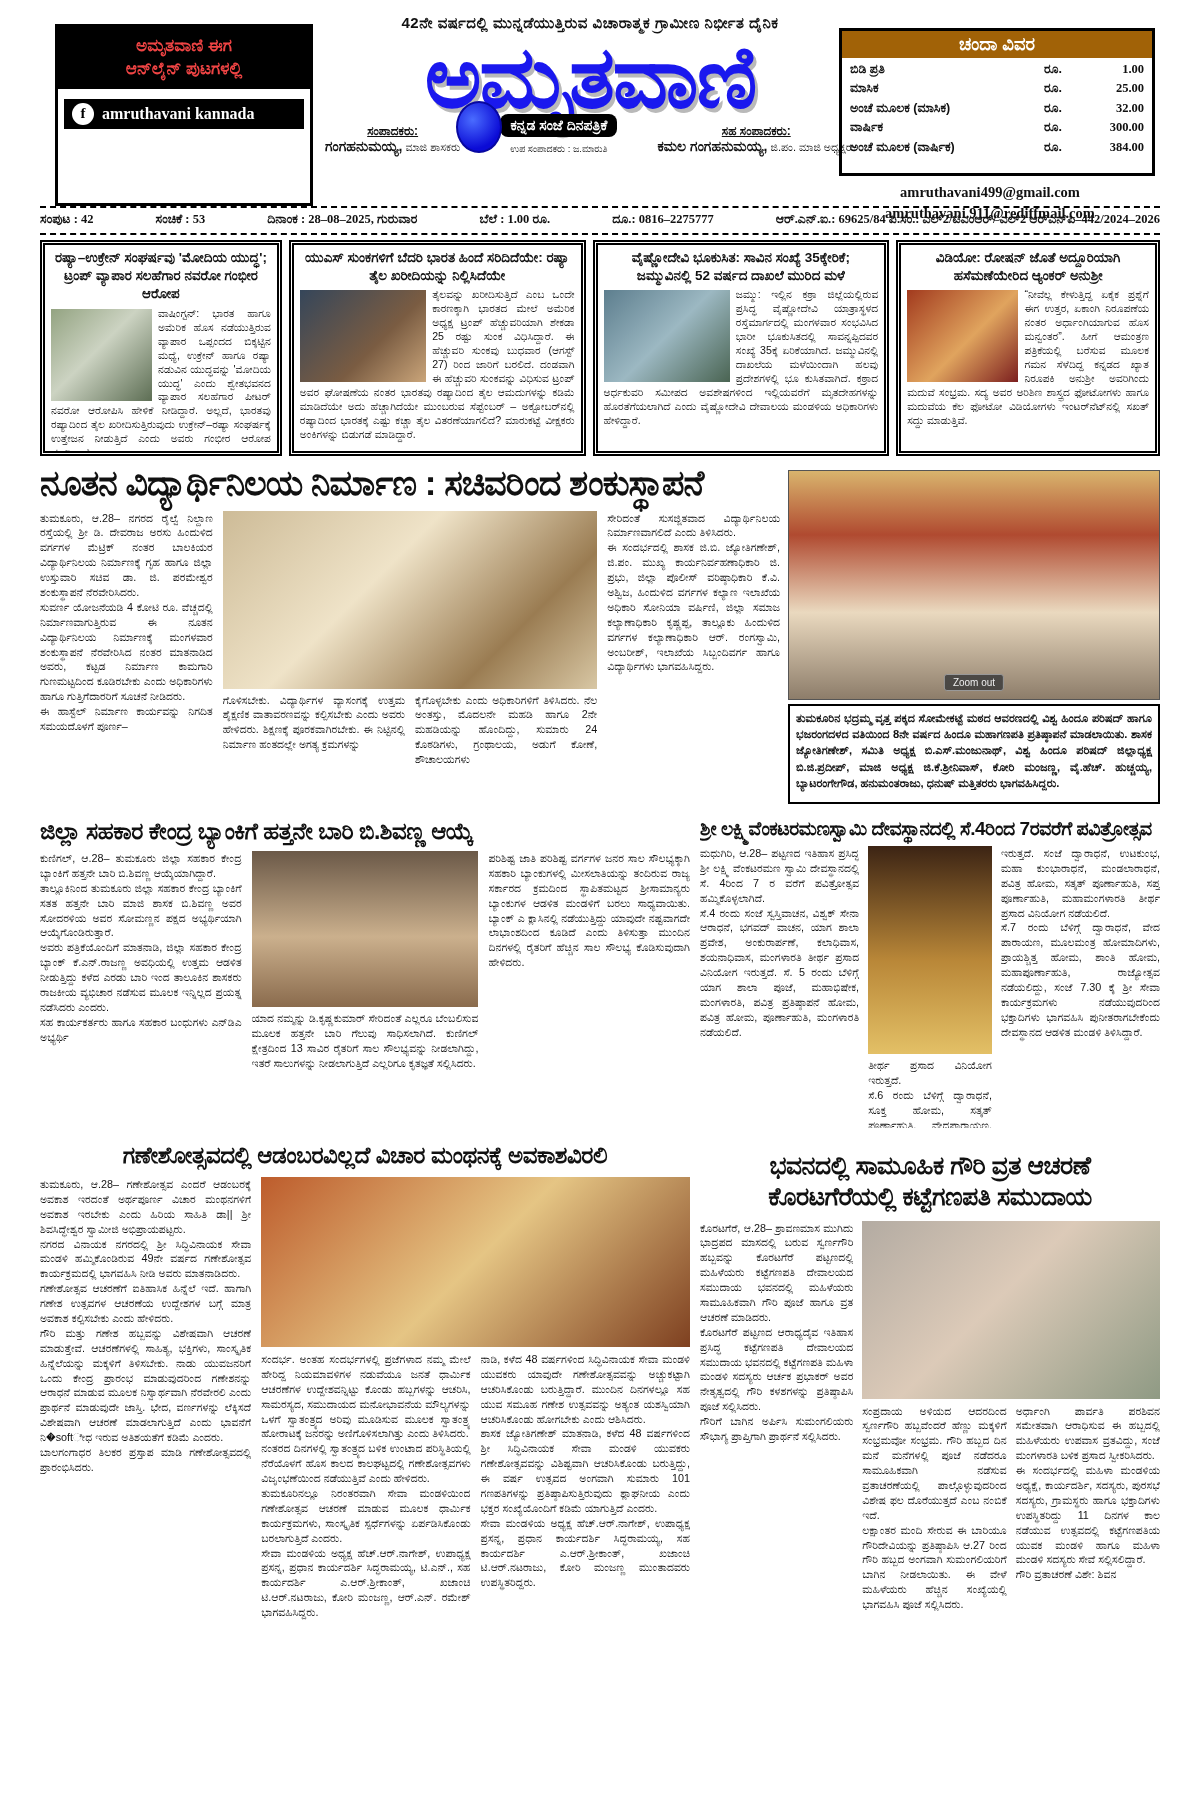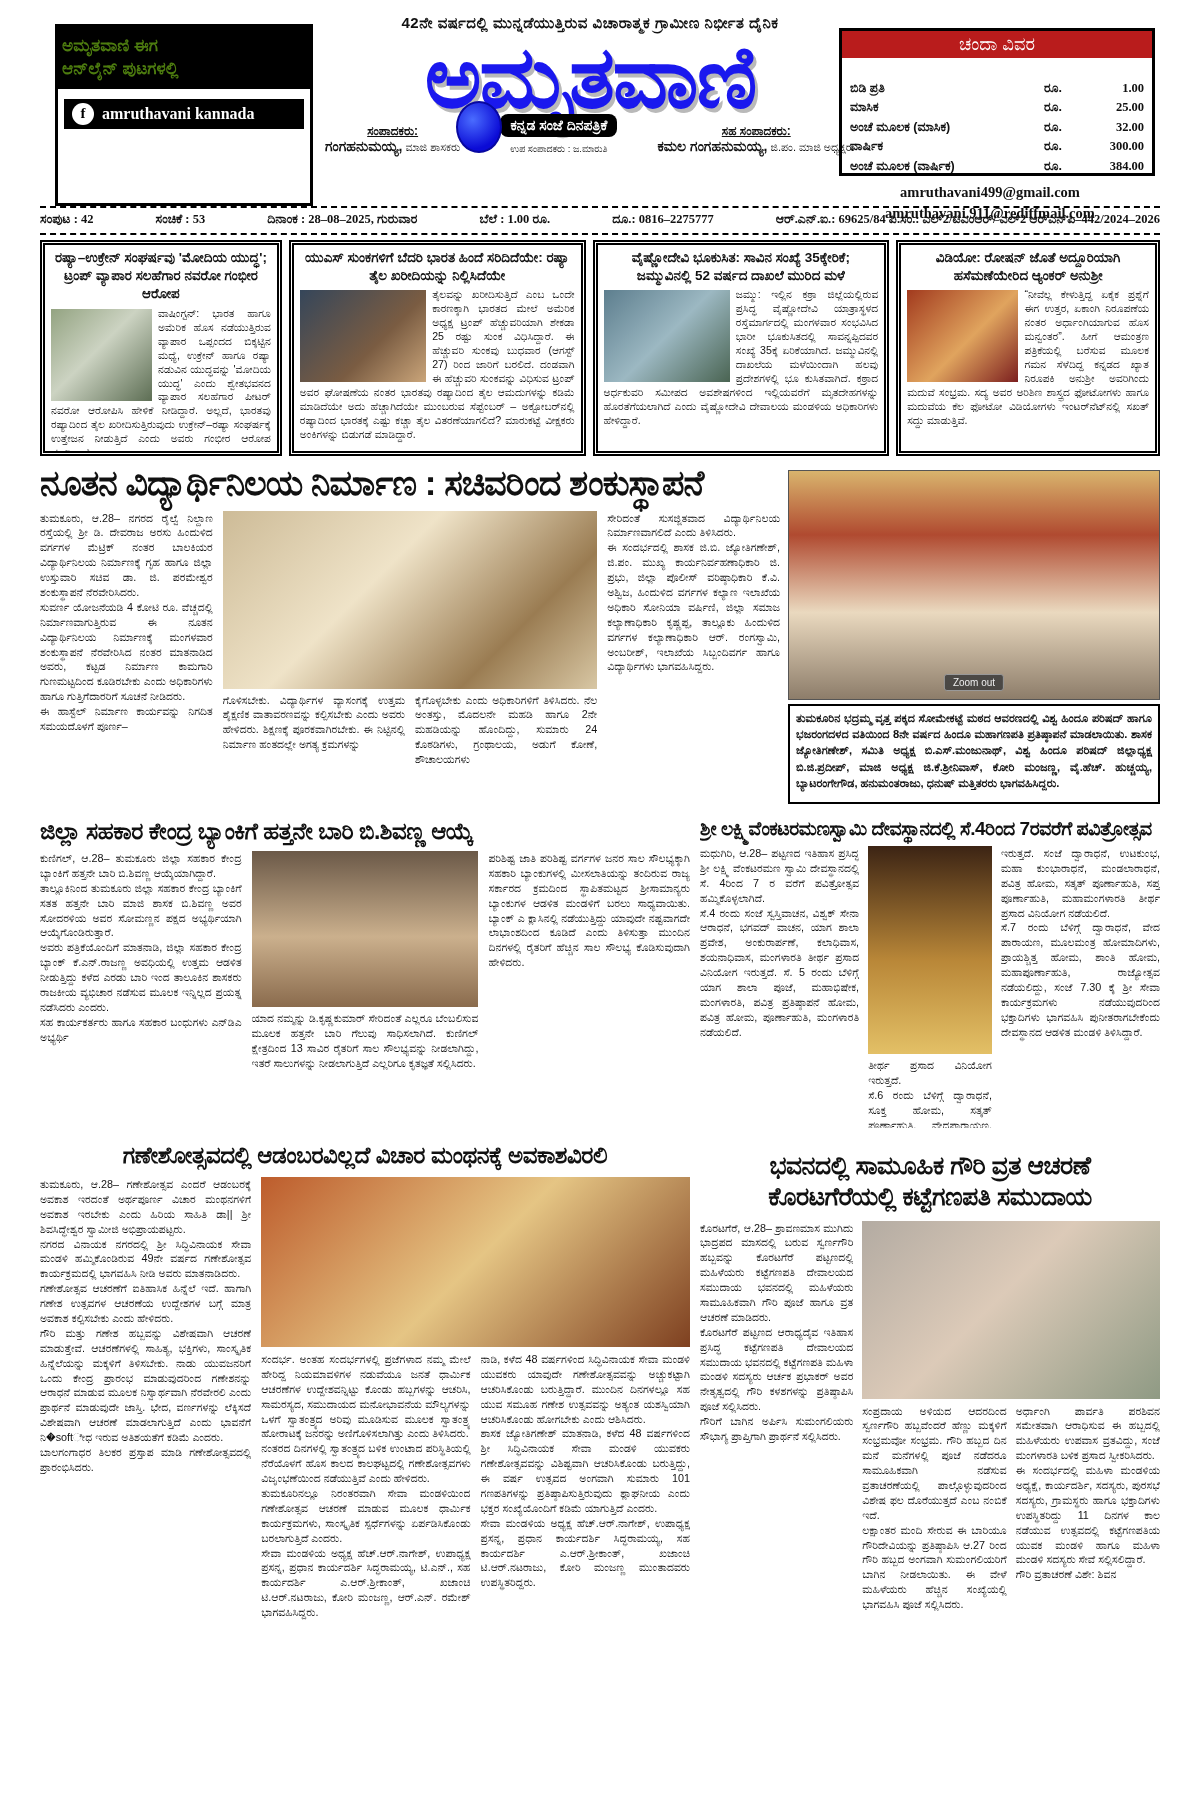--- a/index.html
+++ b/index.html
@@ -2,39 +2,39 @@
 <html><head>
 <meta charset="utf-8">
 <style>
   * { margin:0; padding:0; box-sizing:border-box; }
   body { background:#e8e8e8; font-family:"Liberation Sans", sans-serif; }
   .page { position:relative; width:1200px; height:1800px; margin:0 auto; background:#ffffff; color:#111; overflow:hidden; }
 
   
   .hdr { position:absolute; left:40px; right:40px; top:14px; height:196px; }
   .online-box { position:absolute; left:15px; top:10px; width:258px; height:182px; border:3px solid #000; background:#fff; }
-  .online-box .blk { background:#000; color:#4d7c0f; text-align:left; font-weight:bold; font-size:17px; padding:8px 4px; line-height:1.35; }
+  .online-box .blk { background:#000; color:#ef4444; text-align:center; font-weight:bold; font-size:17px; padding:8px 4px; line-height:1.35; }
   .online-box .mid { text-align:center; padding:10px 4px 6px; }
   .online-box .ep { font-weight:bold; font-size:14px; }
   .online-box .site { font-weight:bold; font-size:19px; font-family:"Liberation Serif", serif; margin-top:4px; }
   .online-box .fb { display:flex; align-items:center; gap:8px; background:#000; color:#fff; margin:10px 6px 6px; padding:4px 8px; font-weight:bold; font-size:16px; font-family:"Liberation Serif", serif; }
   .fb-ic { width:22px; height:22px; border-radius:50%; background:#fff; color:#000; font-weight:bold; display:flex; align-items:center; justify-content:center; font-size:15px; font-family:"Liberation Serif", serif; }
   .hdr-center { position:absolute; left:285px; width:530px; top:0; text-align:center; }
   .tagline { font-size:15px; font-weight:bold; letter-spacing:.5px; }
   .masthead { font-size:86px; line-height:1.0; font-weight:800; color:#1a18ee; text-shadow:3px 4px 0 #b9b9b9, -1px -1px 0 #fff; margin-top:2px; letter-spacing:-2px; }
   .mast-row { display:flex; justify-content:space-between; align-items:flex-end; margin-top:-6px; }
   .ed-block { text-align:center; font-size:11px; }
   .ed-block .lbl { font-weight:bold; text-decoration:underline; font-size:12px; }
   .ed-block .nm { font-weight:bold; font-size:14px; }
   .badge-wrap { text-align:center; position:relative; }
   .logo-dot { position:absolute; left:-44px; bottom:2px; width:46px; height:52px; border-radius:50%; background:radial-gradient(circle at 35% 35%, #4a6cff, #0b0bd6 70%); border:2px solid #0808a0; }
   .badge { display:inline-block; background:#000; color:#fff; font-weight:bold; font-size:14px; padding:3px 10px; border-radius:8px; }
   .badge-sub { font-size:9.5px; margin-top:6px; }
   .subs-box { position:absolute; right:5px; top:14px; width:316px; height:148px; border:3px solid #000; padding:3px 8px 4px; }
-  .subs-title { background:#b91c1c; color:#fff; text-align:center; font-weight:normal; font-size:18px; margin:-3px -8px 21px; padding:3px 0; }
+  .subs-title { background:#a16207; color:#fff; text-align:center; font-weight:bold; font-size:18px; margin:-3px -8px 2px; padding:3px 0; }
   .subs-row { display:flex; font-size:12.5px; font-weight:bold; line-height:1.55; }
   .subs-row .it { flex:1; }
   .subs-row .cu { width:42px; }
   .subs-row .pr { width:58px; text-align:right; font-family:"Liberation Serif", serif; }
   .emails { position:absolute; right:5px; top:168px; width:330px; text-align:center; font-weight:bold; font-size:14.5px; font-family:"Liberation Serif", serif; line-height:1.45; }
   .dash { position:absolute; left:40px; right:40px; border-top:2.5px dashed #000; }
   .metaline { position:absolute; left:40px; right:40px; top:212px; display:flex; justify-content:space-between; font-weight:bold; font-size:12.5px; font-family:"Liberation Serif", serif; white-space:nowrap; }
 
   
   .toprow { position:absolute; left:40px; right:40px; top:240px; height:216px; display:flex; gap:7px; }

